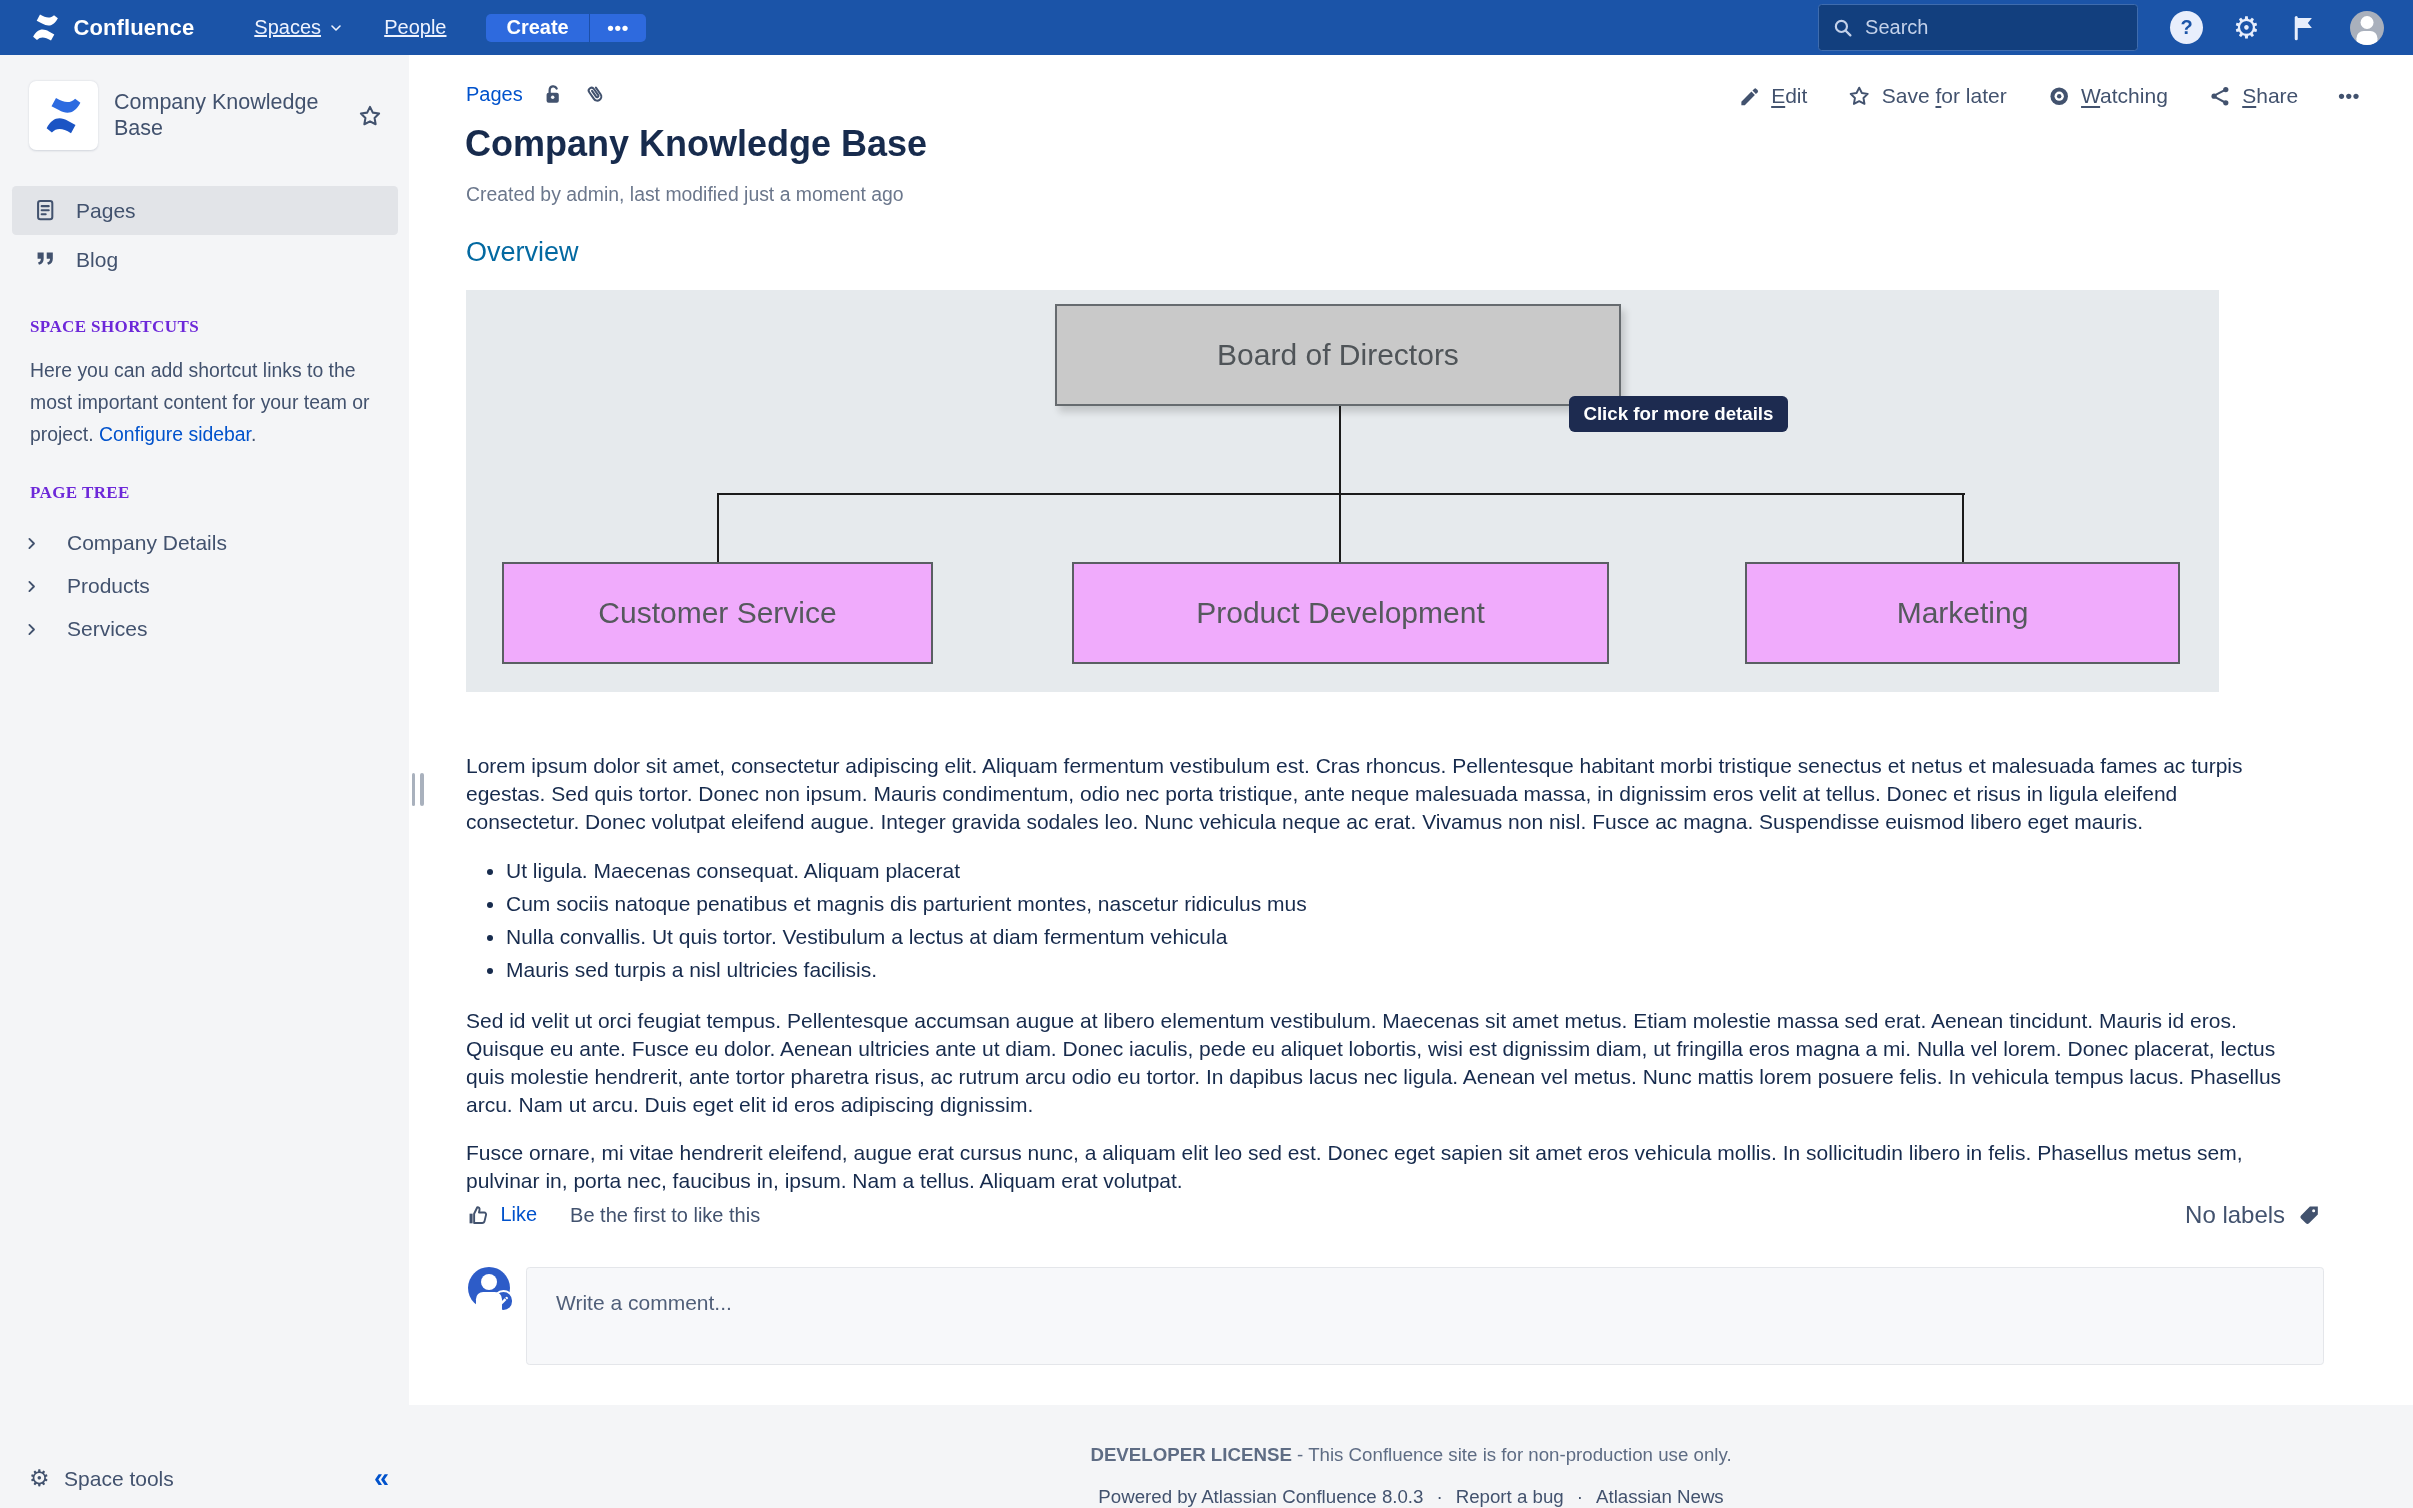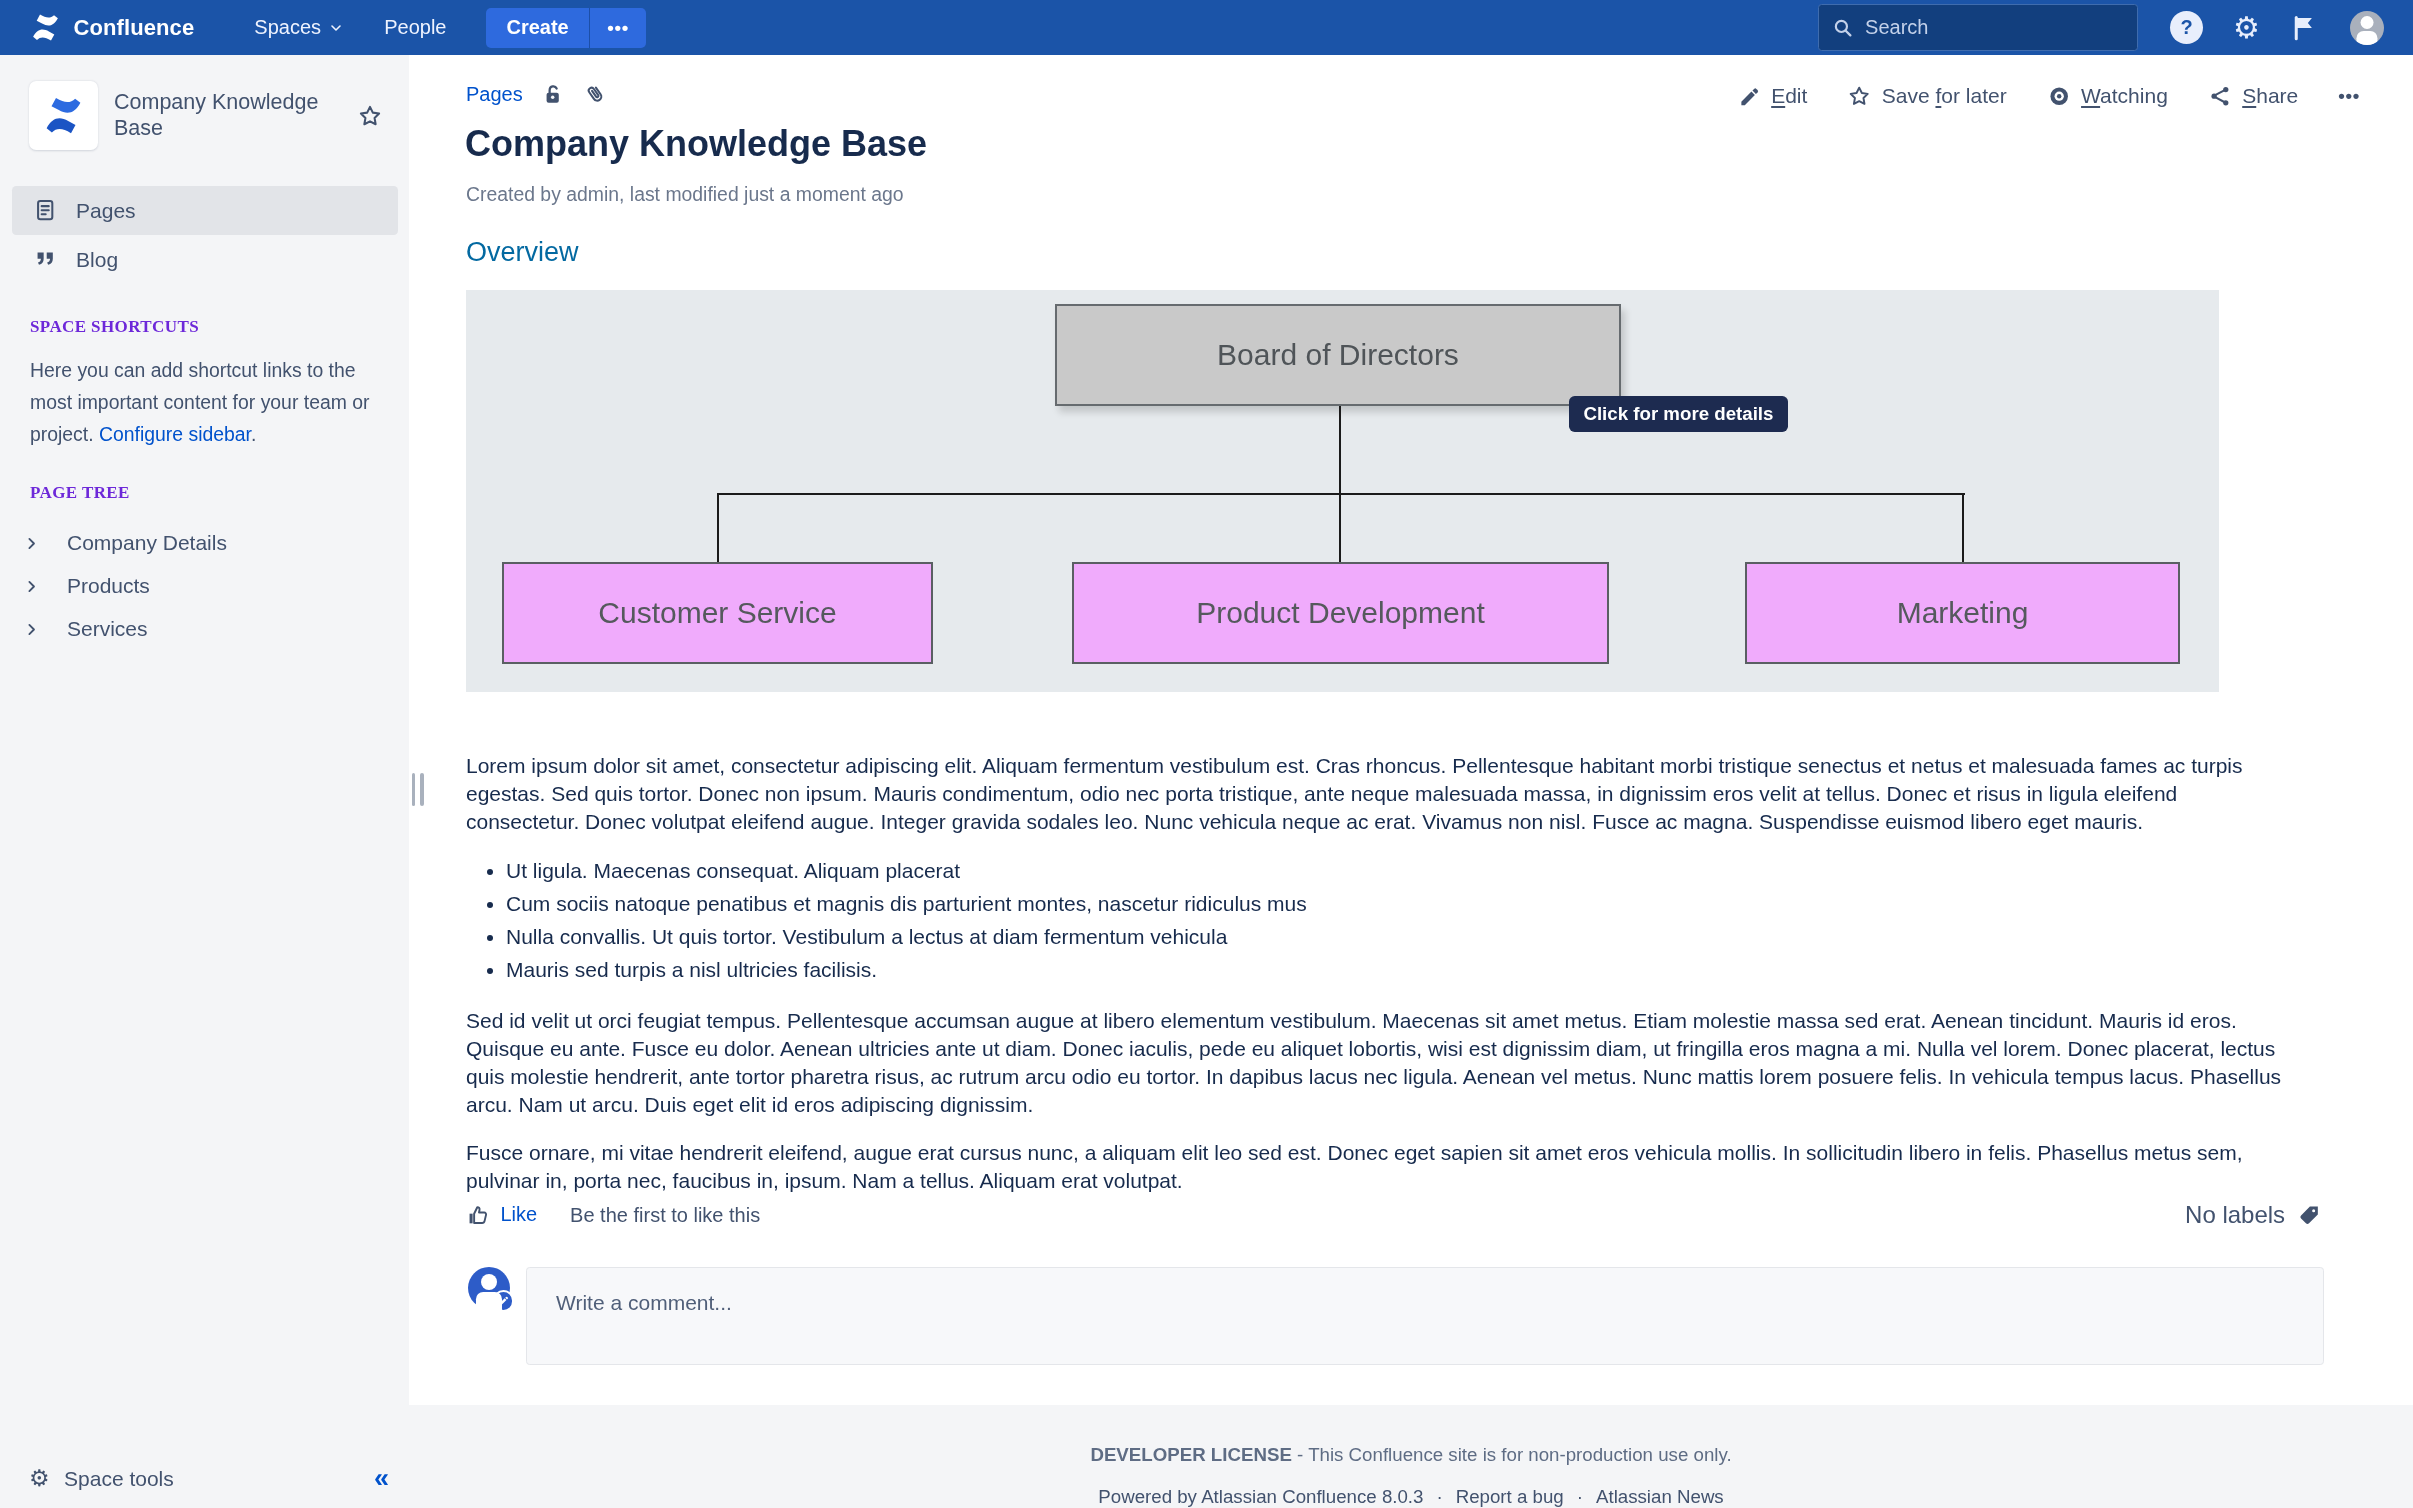--- a/index.html
+++ b/index.html
@@ -12,22 +12,22 @@
 
   
   .topbar {
     position:absolute; left:0; top:0; right:0; height:55px;
     background:#1b54a8; display:flex; align-items:center;
     padding:0 29px; color:#fff; z-index:20;
   }
   .logo { display:flex; align-items:center; gap:11.5px; margin-right:60px; cursor:pointer; }
   .logo-text { font-size:22px; font-weight:600; letter-spacing:0.1px; }
   .topnav { display:flex; align-items:center; gap:40px; font-size:20px; color:#eef3ff; }
-  .topnav-item { display:flex; align-items:center; gap:7.2px; cursor:pointer; }
-  .split-btn { display:flex; margin-left:40px; border-radius:5px; overflow:hidden; background:#2e6ade; height:40px; }
+  .topnav-item { display:flex; align-items:center; gap:7.2px; cursor:pointer;text-decoration:underline; }
+  .split-btn { display:flex; margin-left:40px; border-radius:5px; overflow:hidden; background:#2e6ade; height:28px; }
   .split-btn .create { padding:0 20px; display:flex; align-items:center; font-size:20px; font-weight:600; color:#fff; cursor:pointer; }
   .split-btn .divider { width:1.4px; background:#1c4fa8; }
   .split-btn .more { padding:0 17px; display:flex; align-items:center; font-size:18.7px; font-weight:700; color:#fff; cursor:pointer; letter-spacing:0.7px; }
   .top-spacer { flex:1; }
   .searchbox {
     width:320px; height:47px; background:#123f7e; border:1.4px solid #3f6cae; border-radius:3.6px;
     display:flex; align-items:center; gap:11.5px; padding:0 13px; margin-right:32px;
   }
   .searchbox input {
     flex:1; background:transparent; border:none; outline:none;

